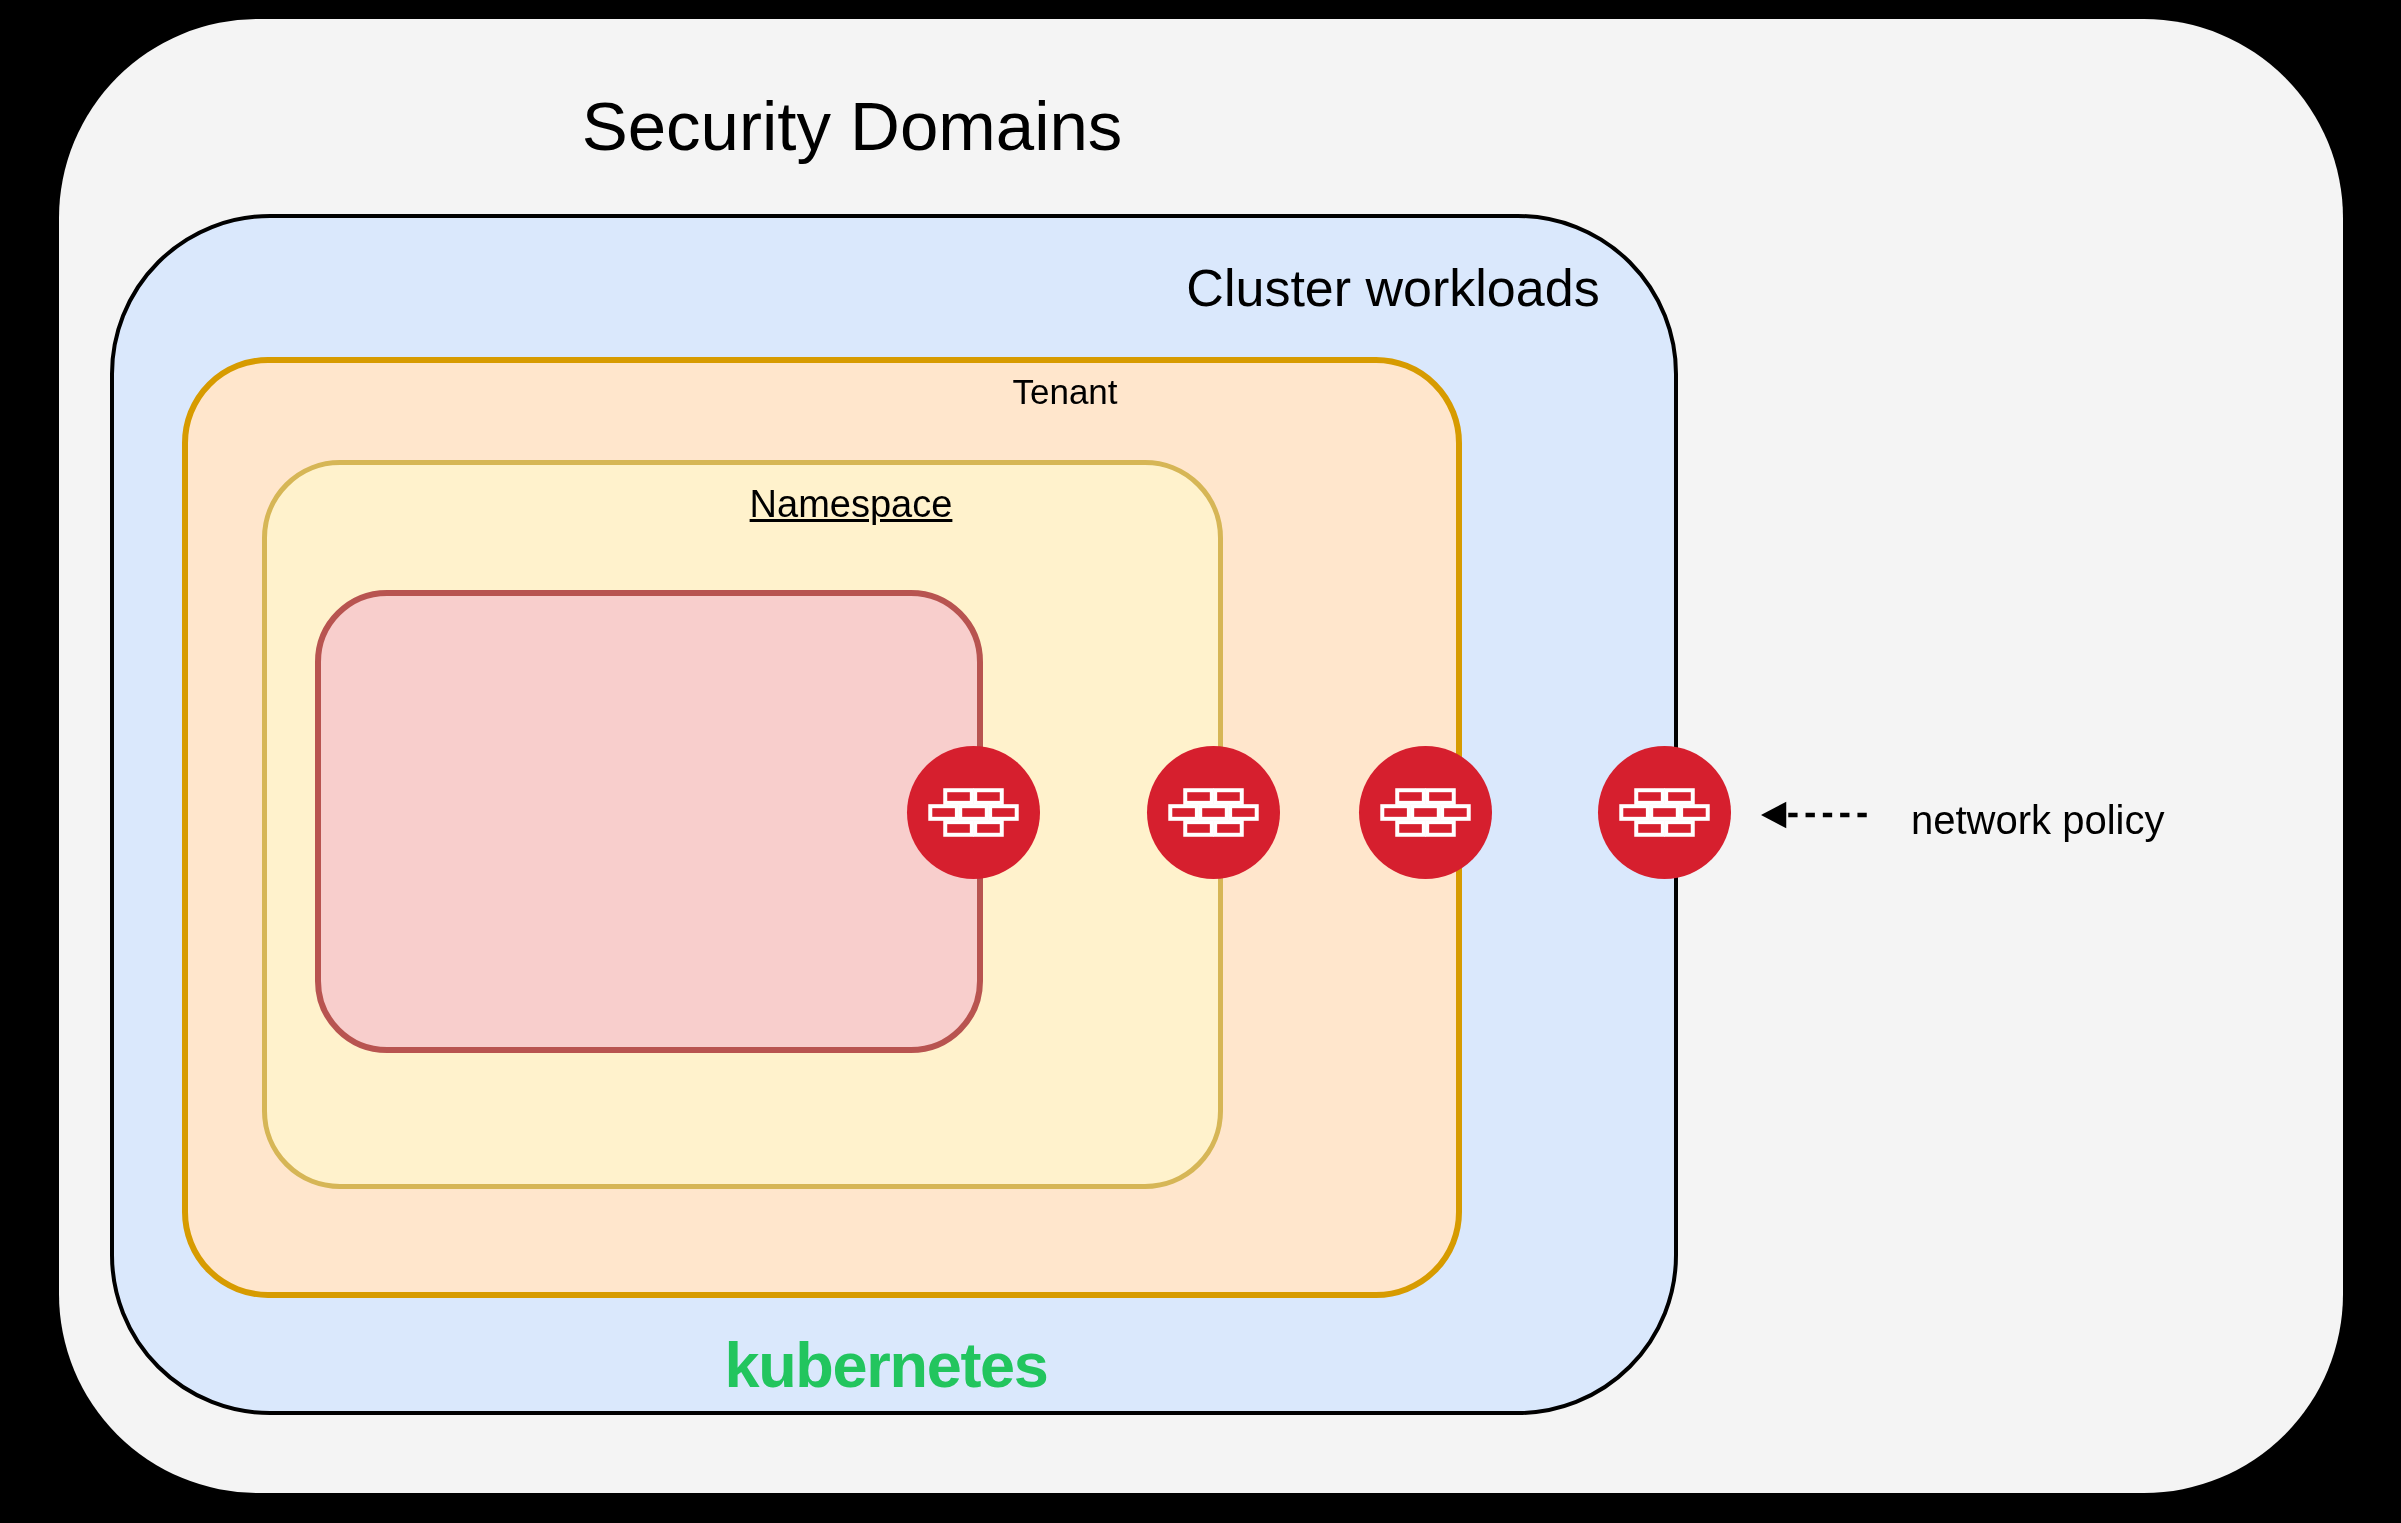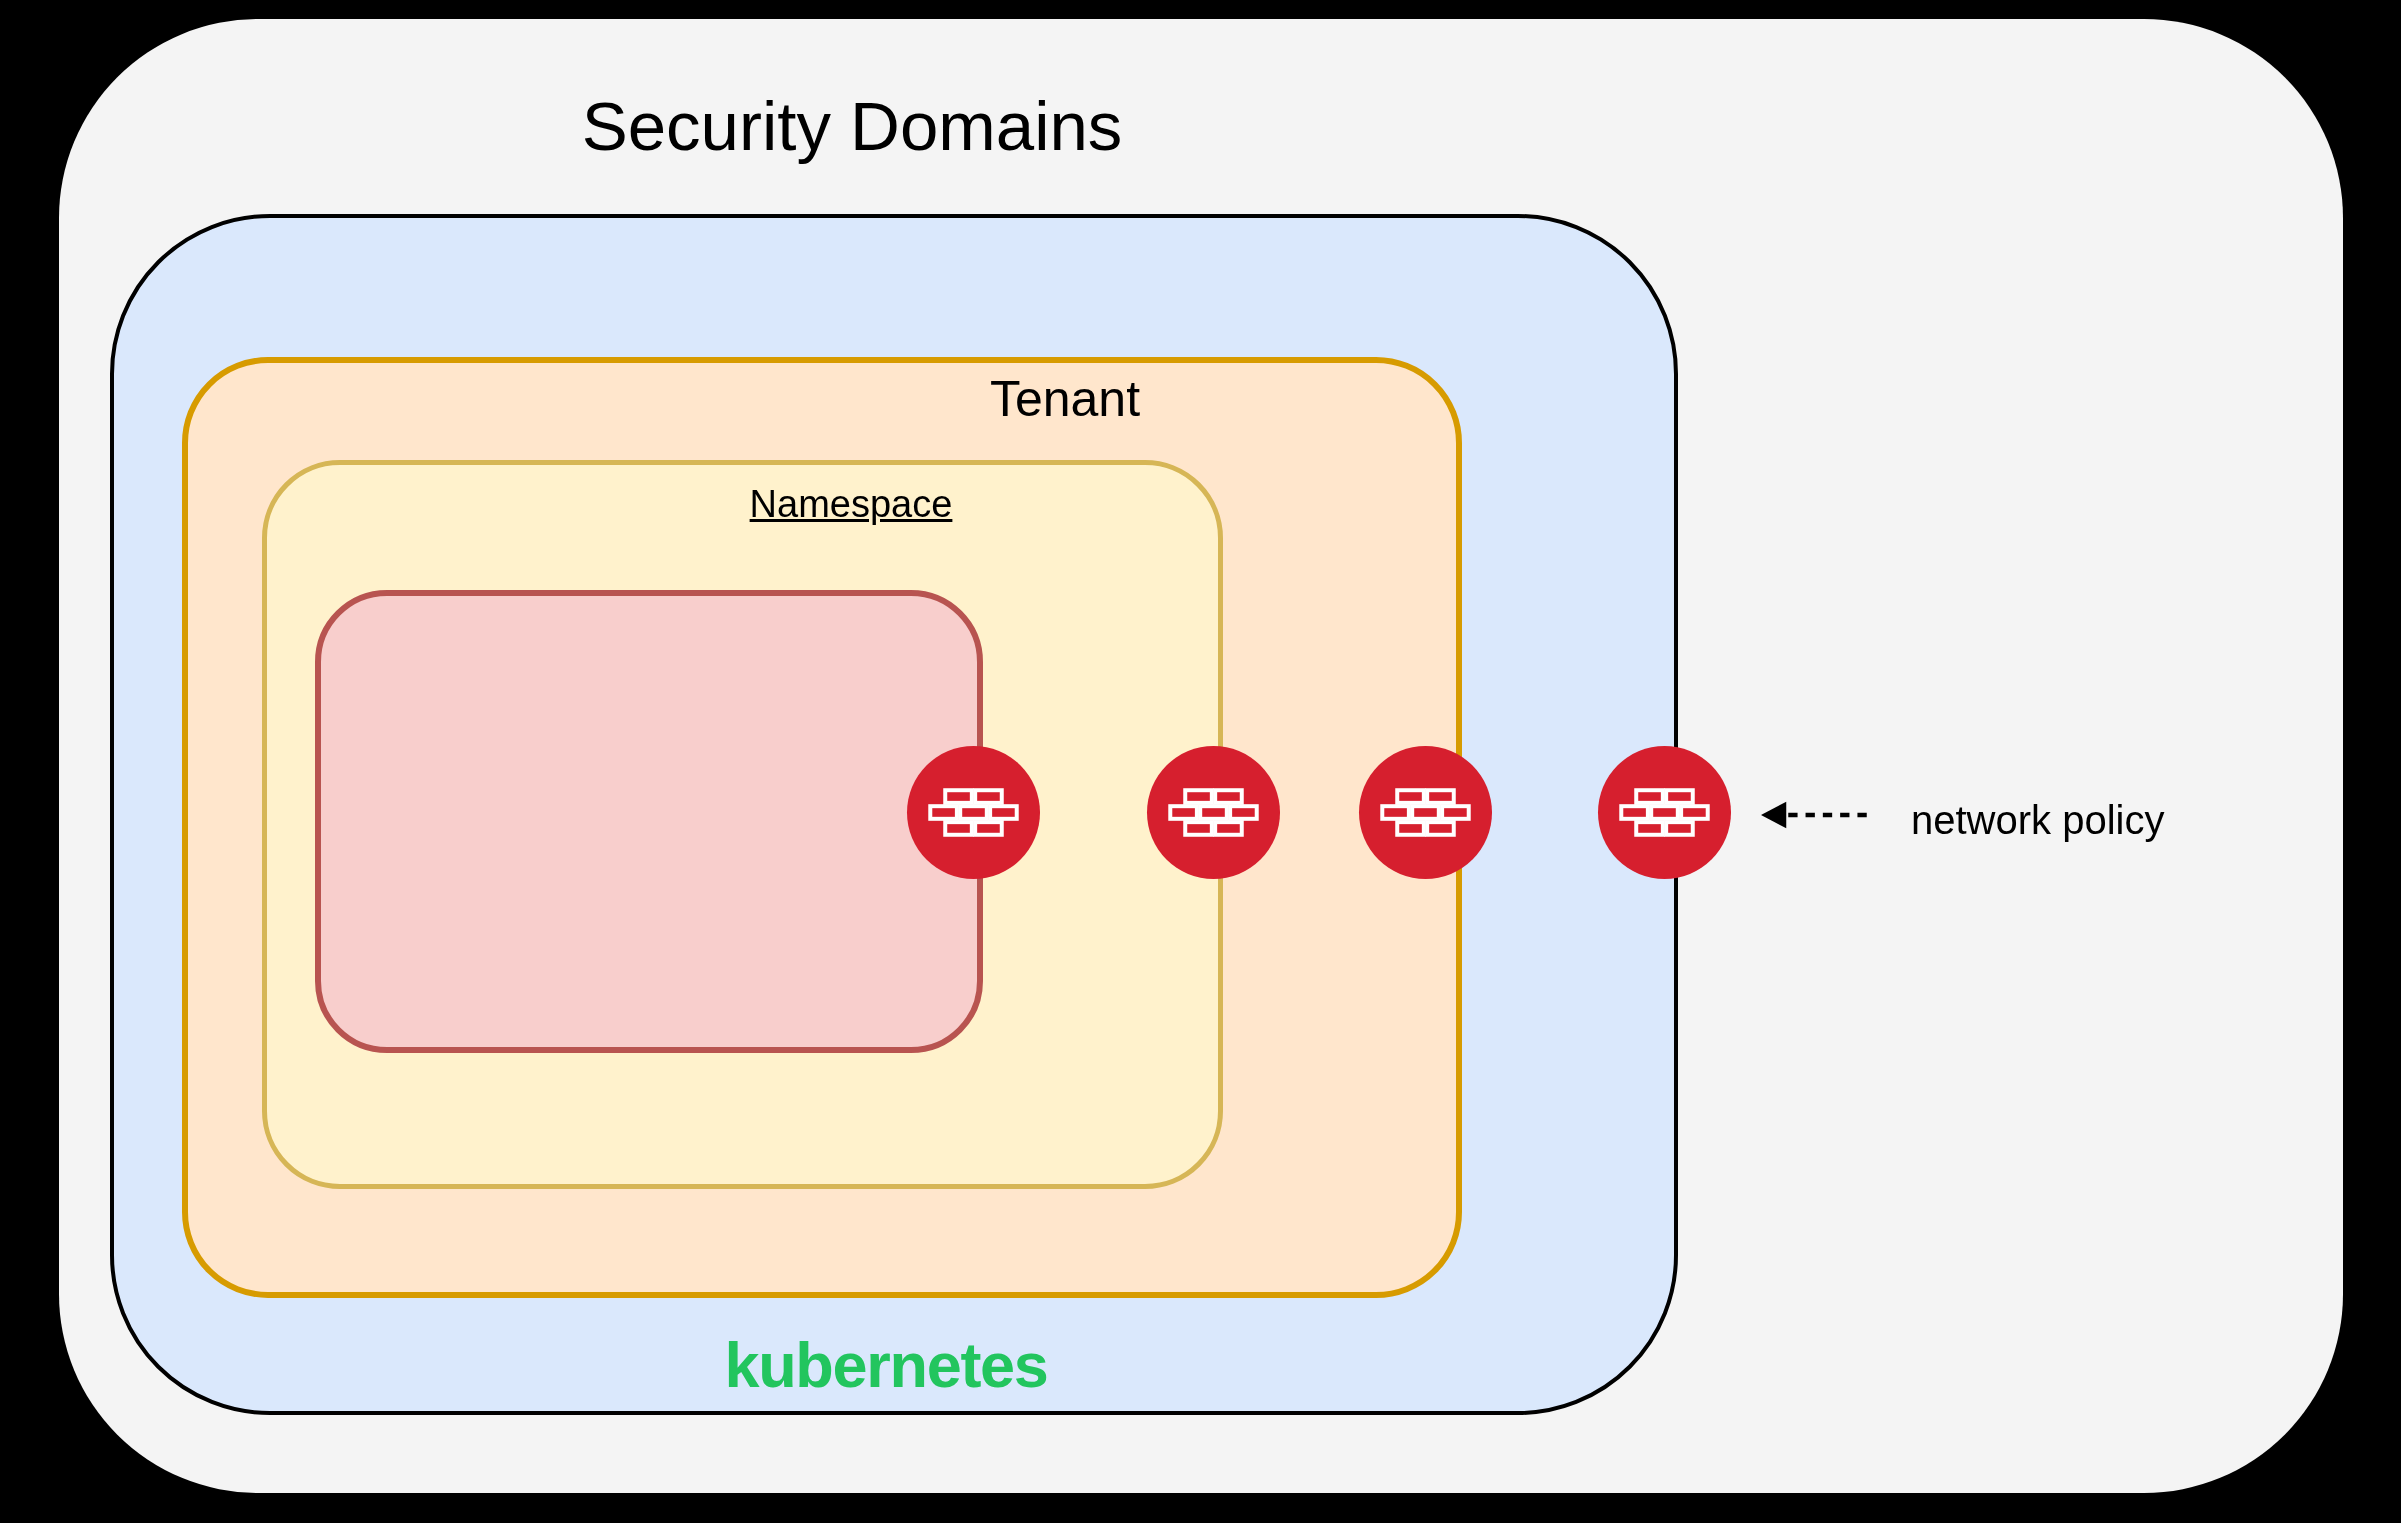--- a/index.html
+++ b/index.html
@@ -15,21 +15,21 @@
   .cx{transform:translateX(-50%);}
 
   #gray-box{left:59px;top:18.6px;width:2284px;height:1474px;border-radius:199px;}
   #blue-box{left:110px;top:214px;width:1568px;height:1201px;border-radius:160px;border:4.7px solid #000;}
   #tenant-box{left:182px;top:357px;width:1280px;height:941px;border-radius:86px;border:6px solid;}
   #ns-box{left:262px;top:460px;width:961px;height:729px;border-radius:78px;border:5.3px solid;}
   #epg-box{left:315px;top:590px;width:668px;height:463px;border-radius:72px;border:6px solid;}
 
   #title{left:852px;top:92px;font-size:69px;}
   #cluster-label{left:1393px;top:262px;font-size:52px;}
-  #tenant-label{left:1065px;top:374px;font-size:50px;}
+  #tenant-label{left:1065px;top:374px;font-size:35px;}
   #ns-label{left:851px;top:485px;font-size:38px;text-decoration:underline;}
   #epg-label{left:378px;top:640px;font-size:50px;}
   #k8s-label{left:886px;top:1334px;font-size:63px;font-weight:bold;letter-spacing:-1.3px;}
   #np-label{left:1895px;top:800px;font-size:40px;margin-left:16px;}
 
   .fw{
     position:absolute;top:746px;width:133px;height:133px;border-radius:50%;
   }
   .fw svg{display:block;width:100%;height:100%;}
   #arrow-svg{position:absolute;left:1751px;top:785px;}
@@ -37,20 +37,21 @@
 </head>
 <body>
 
 <div id="canvas">
 
   <div class="box" id="gray-box" style="background: rgb(244, 244, 244);"></div>
 
   <div class="label cx" id="title">Security Domains</div>
 
   <div class="box" id="blue-box" style="background: rgb(218, 232, 252); border-color: rgb(0, 0, 0);"></div>
+  <div class="label cx" id="cluster-label">Cluster workloads</div>
 
   <div class="box" id="tenant-box" style="background: rgb(255, 230, 204); border-color: rgb(215, 155, 0);"></div>
   <div class="label cx" id="tenant-label">Tenant</div>
 
   <div class="box" id="ns-box" style="background: rgb(255, 242, 204); border-color: rgb(214, 182, 86);"></div>
   <div class="label cx" id="ns-label">Namespace</div>
 
   <div class="box" id="epg-box" style="background: rgb(248, 206, 204); border-color: rgb(184, 84, 80);"></div>
 
   <div class="label cx" id="k8s-label" style="color: #22c55e;">kubernetes</div>

